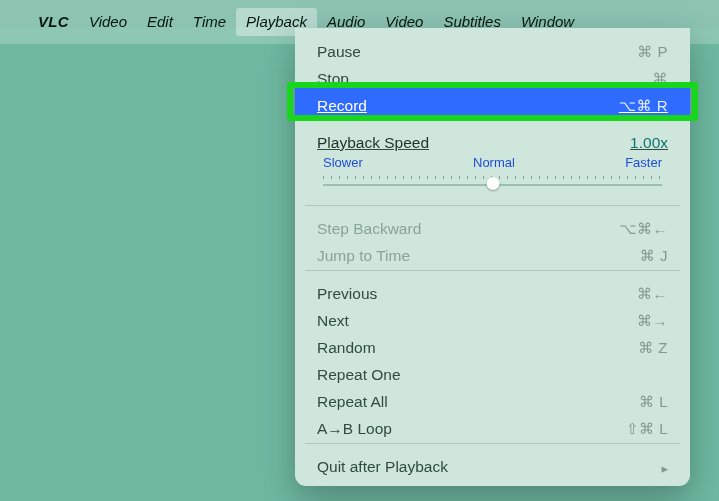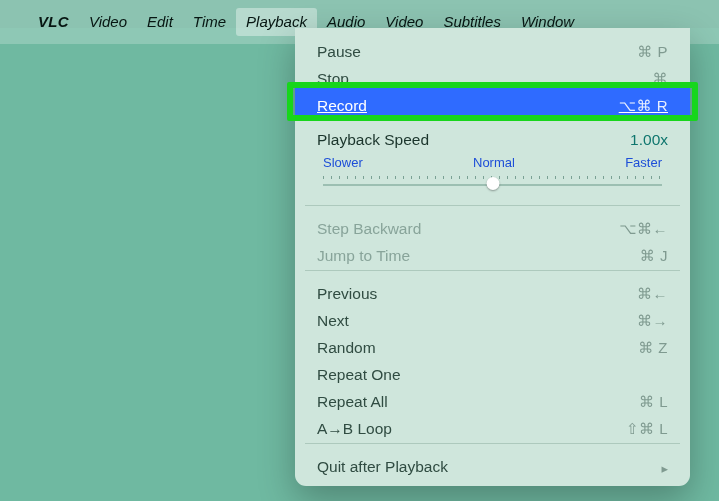--- a/index.html
+++ b/index.html
@@ -64,21 +64,21 @@
   .highlighted .sc { color: #e8efff; }
   .frame {
     position: absolute;
     border: 6px solid #17d61c;
     pointer-events: none;
     border-radius: 2px;
     z-index: 4;
   }
 
   .speed-block { padding: 2px 22px 12px; }
-  .speed-head { display:flex; justify-content:space-between; align-items:center; height:24px; }
+  .speed-head { display:flex; justify-content:space-between; align-items:flex-end; height:24px;text-decoration:underline; }
   .speed-head .val { color:#0f766e; }
   .marks { display:flex; justify-content:space-between; font-size:13px; color:#1d4ed8; margin:3px 6px 0; }
   .track {
     position: relative;
     height: 14px;
     margin: 4px 6px 0;
   }
   .ticks { height:3px; background: repeating-linear-gradient(90deg,#7aa194 0 1px,transparent 1px 8px); position:absolute; top:2px; left:0; right:0; }
   .rail { position:absolute; top:10px; left:0; right:0; height:2px; background:#9cbfb2; }
   .thumb {

